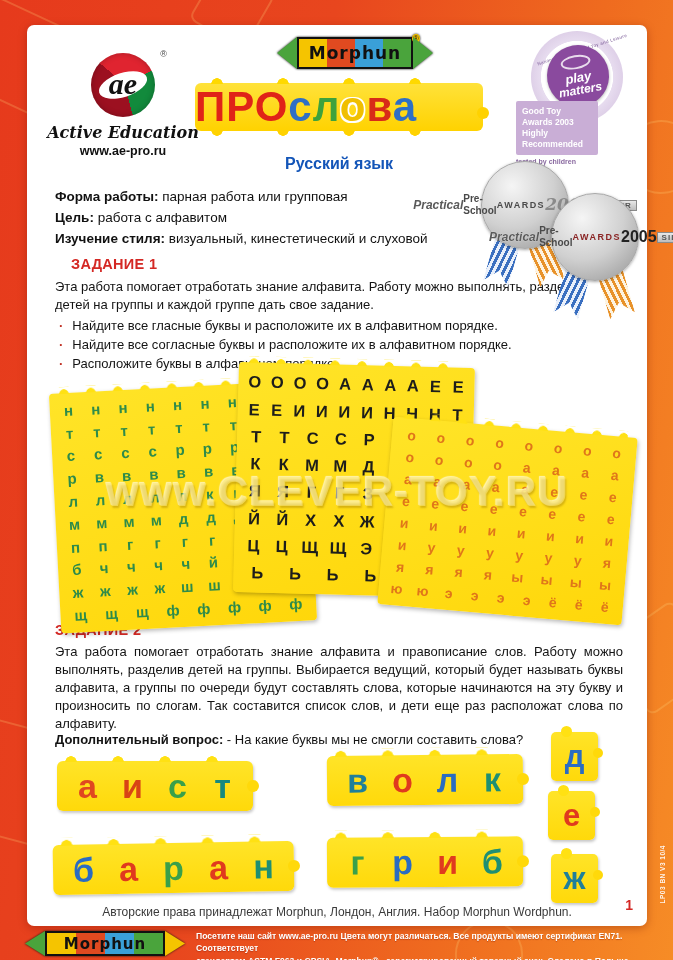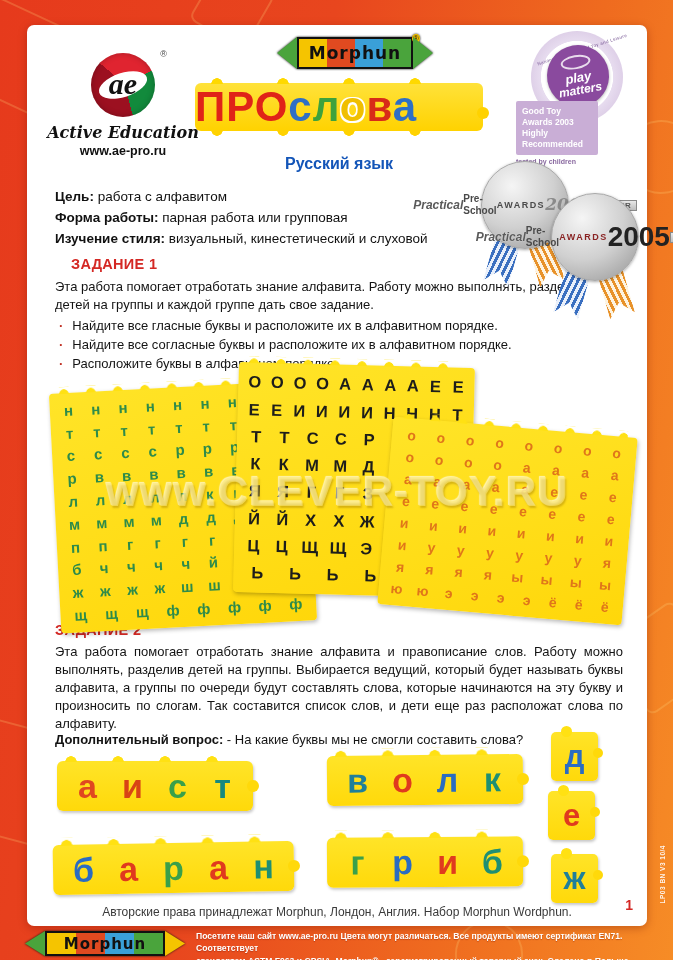--- a/index.html
+++ b/index.html
@@ -86,21 +86,21 @@
   .coin{position:absolute;left:2px;top:0;width:86px;height:86px;border-radius:50%;
      background:radial-gradient(circle at 35% 28%,#f5f5f5,#d0d0d0 50%,#939393 100%);
      border:1px solid #a8a8a8;box-shadow:0 1px 3px rgba(0,0,0,.35);
      display:flex;flex-direction:row;align-items:center;justify-content:center;color:#4a4a4a;}
   .coin .c1{font-weight:bold;font-style:italic;font-size:12px;color:#5a5a5a;text-shadow:0 0 1px #fff;line-height:1;}
   .coin .c2{font-weight:bold;font-size:10px;line-height:1.2;}
   .coin .c3{font-weight:bold;font-size:9px;letter-spacing:1.5px;line-height:1.2;}
   .medal-2005 .coin .c3{color:#8a2424;}
   .coin .year{font-weight:bold;line-height:1.05;}
   .medal-2004 .coin .year{font-family:"DejaVu Serif",serif;font-style:italic;font-size:17px;color:#8a8a8a;}
-  .medal-2005 .coin .year{font-size:28px;color:#222;}
+  .medal-2005 .coin .year{font-size:16px;color:#222;}
   .coin .silver{margin-top:1px;font-size:8px;font-weight:bold;letter-spacing:1px;padding:0 4px;
      border:1px solid #8a8a8a;background:linear-gradient(#e8e8e8,#bdbdbd);color:#555;}
 
   
   .info{position:absolute;left:28px;top:162px;width:565px;font-size:13.5px;line-height:1.55;color:#111;}
   .info b{font-weight:bold;}
   .task-h{position:absolute;font-weight:bold;font-size:14.5px;color:#d42824;letter-spacing:.3px;}
   .h1{left:44px;top:231px;}
   .h2{left:28px;top:597px;}
   .para{position:absolute;left:28px;width:568px;font-size:13px;line-height:1.38;color:#141414;}
@@ -239,22 +239,22 @@
       <div class="coin">
         <div class="c1">Practical</div>
         <div class="c2">Pre-School</div>
         <div class="c3">AWARDS</div>
         <div class="year">2005</div>
         <div class="silver">SILVER</div>
       </div>
     </div>
 
     <div class="info">
+      <div><b>Форма работы:</b><span> парная работа или групповая</span></div>
       <div><b>Цель:</b><span> работа с алфавитом</span></div>
-      <div><b>Форма работы:</b><span> парная работа или групповая</span></div>
       <div><b>Изучение стиля:</b><span> визуальный, кинестетический и слуховой</span></div>
     </div>
 
     <div class="task-h h1">ЗАДАНИЕ 1</div>
     <div class="para p1">Эта работа помогает отработать знание алфавита. Работу можно выполнять, разделив детей на группы и каждой группе дать свое задание.</div>
     <div class="bullets">
       <div class="bi">
           <span class="dot">·</span>
           <span>Найдите все гласные буквы и расположите их в алфавитном порядке.</span>
         </div>

